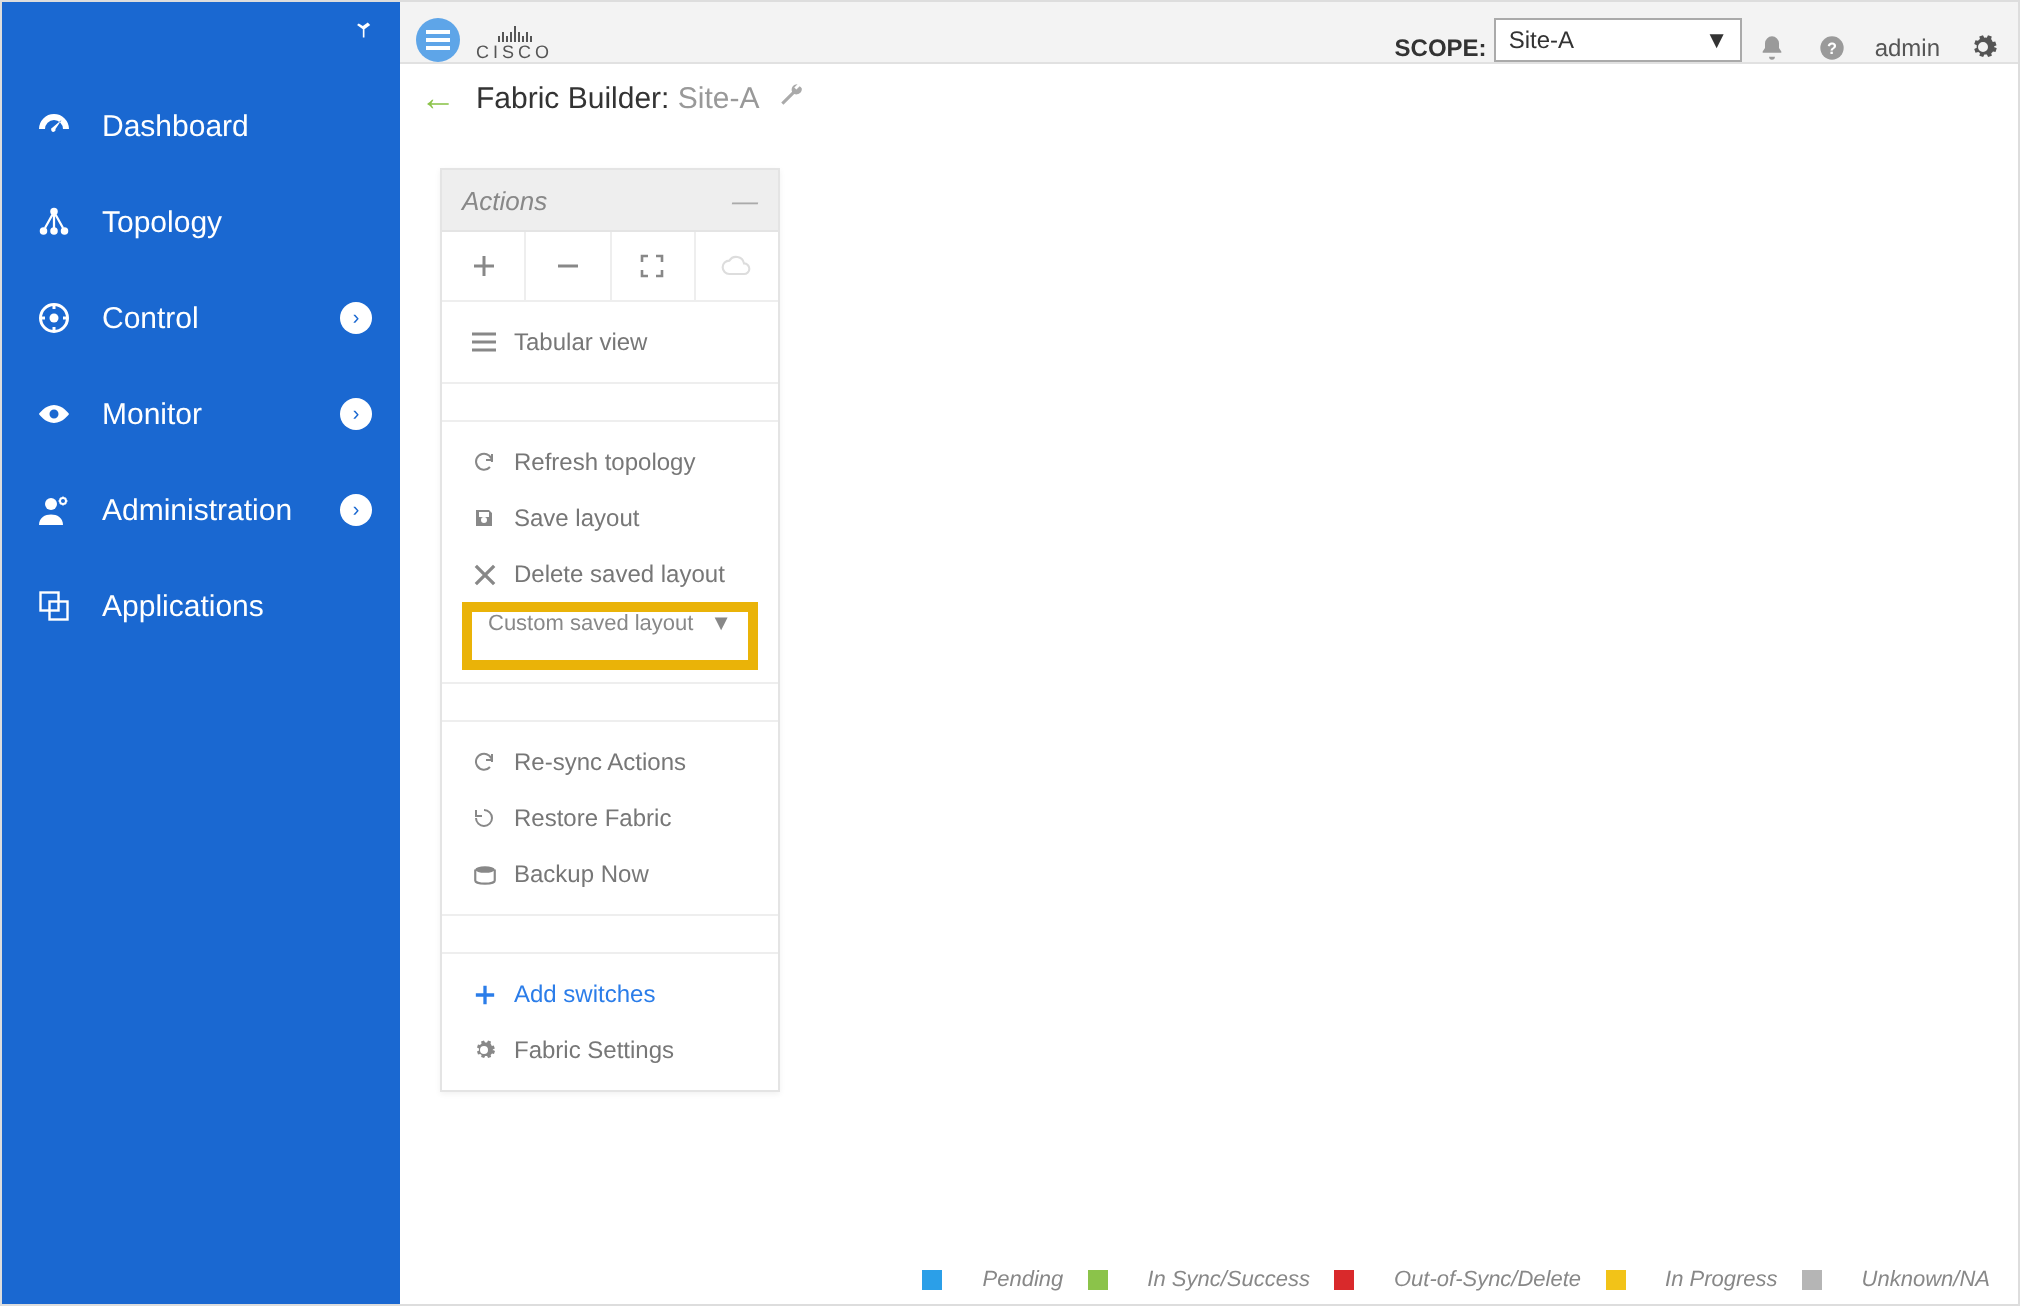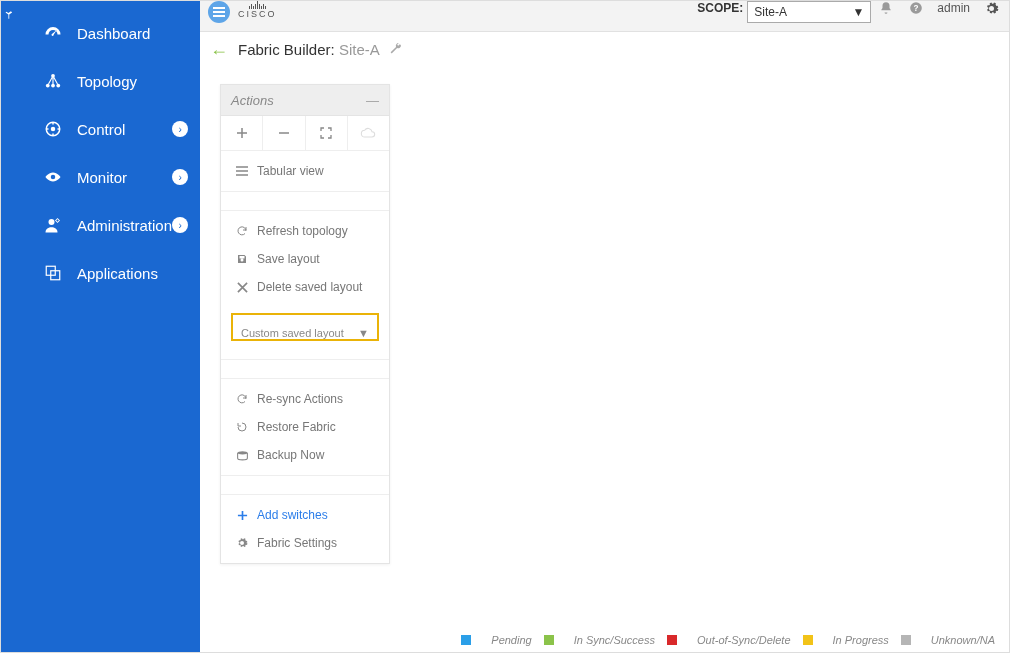--- a/index.html
+++ b/index.html
@@ -1,29 +1,29 @@
 <!DOCTYPE html>
 <html><head>
 <meta charset="utf-8">
 <style>
   html,body{margin:0;padding:0;height:100%;font-family:Arial,Helvetica,sans-serif;font-size:13px;color:#333;background:#fff}
   .app{display:flex;height:653px;width:1010px;border:1px solid #ddd;box-sizing:border-box;position:relative}
   
-  .sidebar{width:199px;background:#1a68d1;color:#fff;display:flex;flex-direction:row;position:relative}
+  .sidebar{width:199px;background:#1a68d1;color:#fff;display:flex;flex-direction:column;position:relative}
   .pin-row{height:30px;display:flex;justify-content:flex-end;align-items:center;padding-right:12px}
   .pin-row svg{fill:#fff}
   .nav{padding-top:8px}
   .nav-item{display:flex;align-items:center;height:48px;padding-left:14px;cursor:pointer;font-size:15px}
   .nav-item .nav-ico{width:24px;display:flex;justify-content:center;align-items:center;margin-right:12px}
   .nav-item .nav-label{flex:1}
   .nav-item .chev{width:16px;height:16px;border-radius:50%;background:#fff;color:#1a68d1;display:flex;align-items:center;justify-content:center;font-size:10px;margin-right:14px}
   
   .main{flex:1;display:flex;flex-direction:column;background:#fff;position:relative}
   
-  .topbar{height:30px;background:#f3f3f3;border-bottom:1px solid #e1e1e1;display:flex;align-items:flex-start;font-size:13px}
+  .topbar{height:30px;background:#f3f3f3;border-bottom:1px solid #e1e1e1;display:flex;align-items:flex-end;font-size:13px}
   .hamburger{width:22px;height:22px;border-radius:50%;background:#5ea5e8;display:flex;align-items:center;justify-content:center;margin:0 8px;color:#fff;font-weight:bold;cursor:pointer}
   .cisco-logo{font-size:9px;letter-spacing:2px;color:#555;margin-right:6px;display:flex;flex-direction:column;align-items:center;line-height:1}
   .cisco-bars{display:flex;align-items:flex-end;gap:1px;margin-bottom:1px}
   .cisco-bars span{display:inline-block;width:1px;background:#555}
   .prod-title{color:#777;font-size:16px;font-weight:300;letter-spacing:0.2px}
   .topbar .spacer{flex:1}
   .scope-lbl{font-weight:bold;font-size:12px;color:#333;margin-right:4px}
   .scope-sel{border:1px solid #aaa;background:#fff;height:20px;width:110px;display:flex;align-items:center;justify-content:space-between;padding:0 6px;font-size:12px;cursor:pointer}
   .top-ico{color:#999;margin:0 8px;cursor:pointer;display:flex}
   .top-user{color:#555;font-size:12px;margin:0 6px}
@@ -42,21 +42,21 @@
   .ap-toolbar{height:34px;border-bottom:1px solid #eee;display:flex}
   .ap-tool{flex:1;display:flex;align-items:center;justify-content:center;color:#aaa;cursor:pointer;border-right:1px solid #eee}
   .ap-tool:last-child{border-right:none}
   .ap-tool.disabled{color:#ddd;cursor:default}
   .ap-sec{padding:6px 0;border-bottom:1px solid #eee}
   .ap-sec:last-child{border-bottom:none}
   .ap-row{display:flex;align-items:center;padding:7px 12px;color:#777;font-size:12px;cursor:pointer}
   .ap-row .r-ico{width:18px;display:flex;align-items:center;justify-content:center;margin-right:6px;color:#888}
   .ap-row.blue{color:#2b7de9}
   .ap-row.blue .r-ico{color:#2b7de9}
-  .ap-select{margin:12px 10px;border:2px solid #eab308;height:24px;display:flex;align-items:flex-end;justify-content:space-between;padding:0 8px;color:#888;font-size:11px;cursor:pointer}
+  .ap-select{margin:0 10px;border:5px solid #eab308;height:24px;display:flex;align-items:flex-start;justify-content:space-between;padding:0 8px;color:#888;font-size:11px;cursor:pointer}
   .ap-gap{height:18px;border-bottom:1px solid #eee}
   
   .legend{position:absolute;right:14px;bottom:6px;display:flex;align-items:center;gap:12px;font-size:11px;font-style:italic;color:#888}
   .lg{display:flex;align-items:center;gap:20px}
   .sw{width:10px;height:10px;display:inline-block}
 </style>
 </head>
 <body>
 
 <div class="app">

